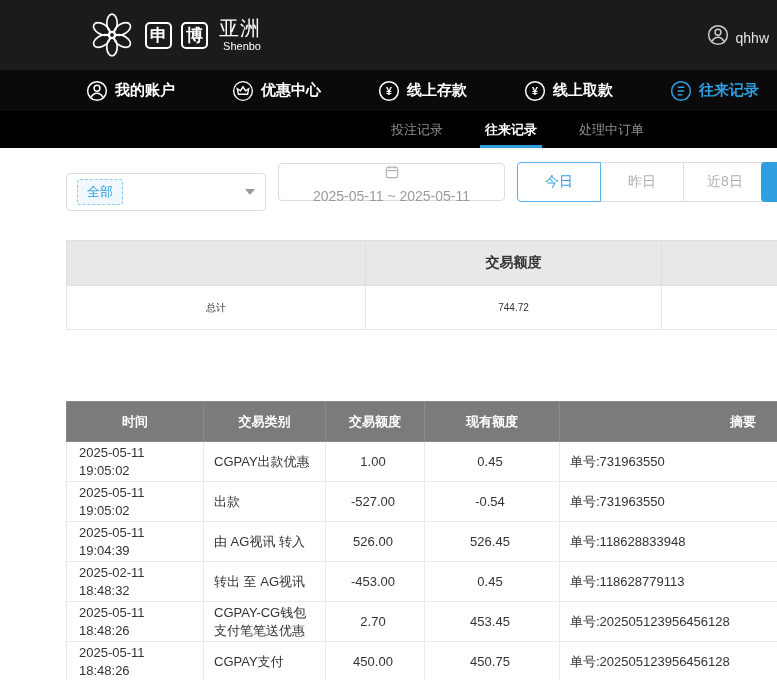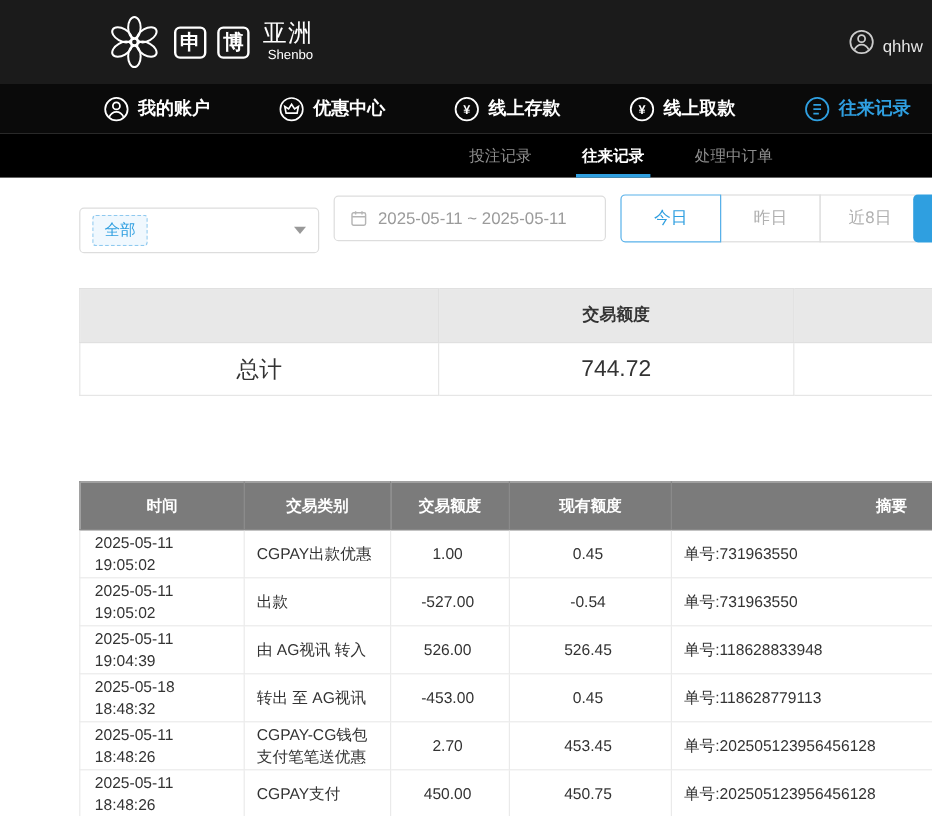--- a/index.html
+++ b/index.html
@@ -41,37 +41,37 @@
   
   .filters { position: relative; display: flex; align-items: center; height: 40px; }
   .select { width: 200px; height: 38px; border: 1px solid #ddd; border-radius: 4px;
     display: flex; align-items: center; padding: 15px 10px; cursor: pointer; background: #fff; margin-top: 20px; }
   .tag { color: #2f9fe0; background: #f0f8fe; border: 1px dashed #8ec9ef; border-radius: 3px;
     padding: 3px 9px; font-size: 13px; }
   .caret { margin-left: auto; width: 0; height: 0; border-left: 5px solid transparent;
     border-right: 5px solid transparent; border-top: 6px solid #999; }
   .datebox { width: 227px; height: 38px; border: 1px solid #ddd; border-radius: 4px;
     display: flex; align-items: center; gap: 8px; padding: 0 12px; margin-left: 12px;
-    color: #9b9b9b; font-size: 14px; cursor: pointer; background: #fff; white-space: nowrap; }
+    color: #9b9b9b; font-size: 14px; cursor: pointer; background: #fff; white-space: nowrap; flex-direction: column; }
   .btn-group { display: flex; margin-left: 12px; }
   .qbtn { width: 84px; height: 40px; border: 1px solid #ddd; background: #fff; color: #b0b0b0;
     font-size: 14px; display: flex; align-items: center; justify-content: center;
     cursor: pointer; margin-left: -1px; }
   .qbtn:first-child { border-radius: 4px 0 0 4px; margin-left: 0; }
   .qbtn:last-child { border-radius: 0 4px 4px 0; }
   .qbtn.active { color: #2f9fe0; border-color: #58b1ea; position: relative; z-index: 2; }
   .search-btn { position: absolute; left: 695px; top: 0; width: 46px; height: 40px;
     background: #2f9fe0; border: none; border-radius: 4px; cursor: pointer; }
 
   
   table { border-collapse: collapse; table-layout: fixed; }
   .summary { margin-top: 38px; width: 860px; }
   .summary th { background: #e8e8e8; height: 45px; font-size: 14px; color: #333;
     font-weight: bold; border: 1px solid #e0e0e0; }
-  .summary td { height: 44px; font-size: 19px; color: #333; text-align: center;
+  .summary td { height: 44px; font-size: 10px; color: #333; text-align: center;
     border: 1px solid #e6e6e6; background: #fff; }
 
   
   .records { margin-top: 71px; width: 860px; }
   .records th { background: #7b7b7b; color: #fff; height: 40px; font-size: 13px;
     font-weight: bold; border: 1px solid #8a8a8a; }
   .records td { height: 40px; border: 1px solid #eaeaea; font-size: 13px; color: #333;
     padding: 0 10px; background: #fff; line-height: 1.35; }
   .records td.num { text-align: center; padding-right: 14px; }
   .records td.time { padding-left: 12px; }
@@ -249,21 +249,21 @@
             <td>单号:731963550</td>
           </tr>
           <tr>
             <td class="time">2025-05-11 19:04:39</td>
             <td>由 AG视讯 转入</td>
             <td class="num">526.00</td>
             <td class="num">526.45</td>
             <td>单号:118628833948</td>
           </tr>
           <tr>
-            <td class="time">2025-05-18 18:48:32</td>
+            <td class="time">2025-02-11 18:48:32</td>
             <td>转出 至 AG视讯</td>
             <td class="num">-453.00</td>
             <td class="num">0.45</td>
             <td>单号:118628779113</td>
           </tr>
           <tr>
             <td class="time">2025-05-11 18:48:26</td>
             <td>CGPAY-CG钱包支付笔笔送优惠</td>
             <td class="num">2.70</td>
             <td class="num">453.45</td>

